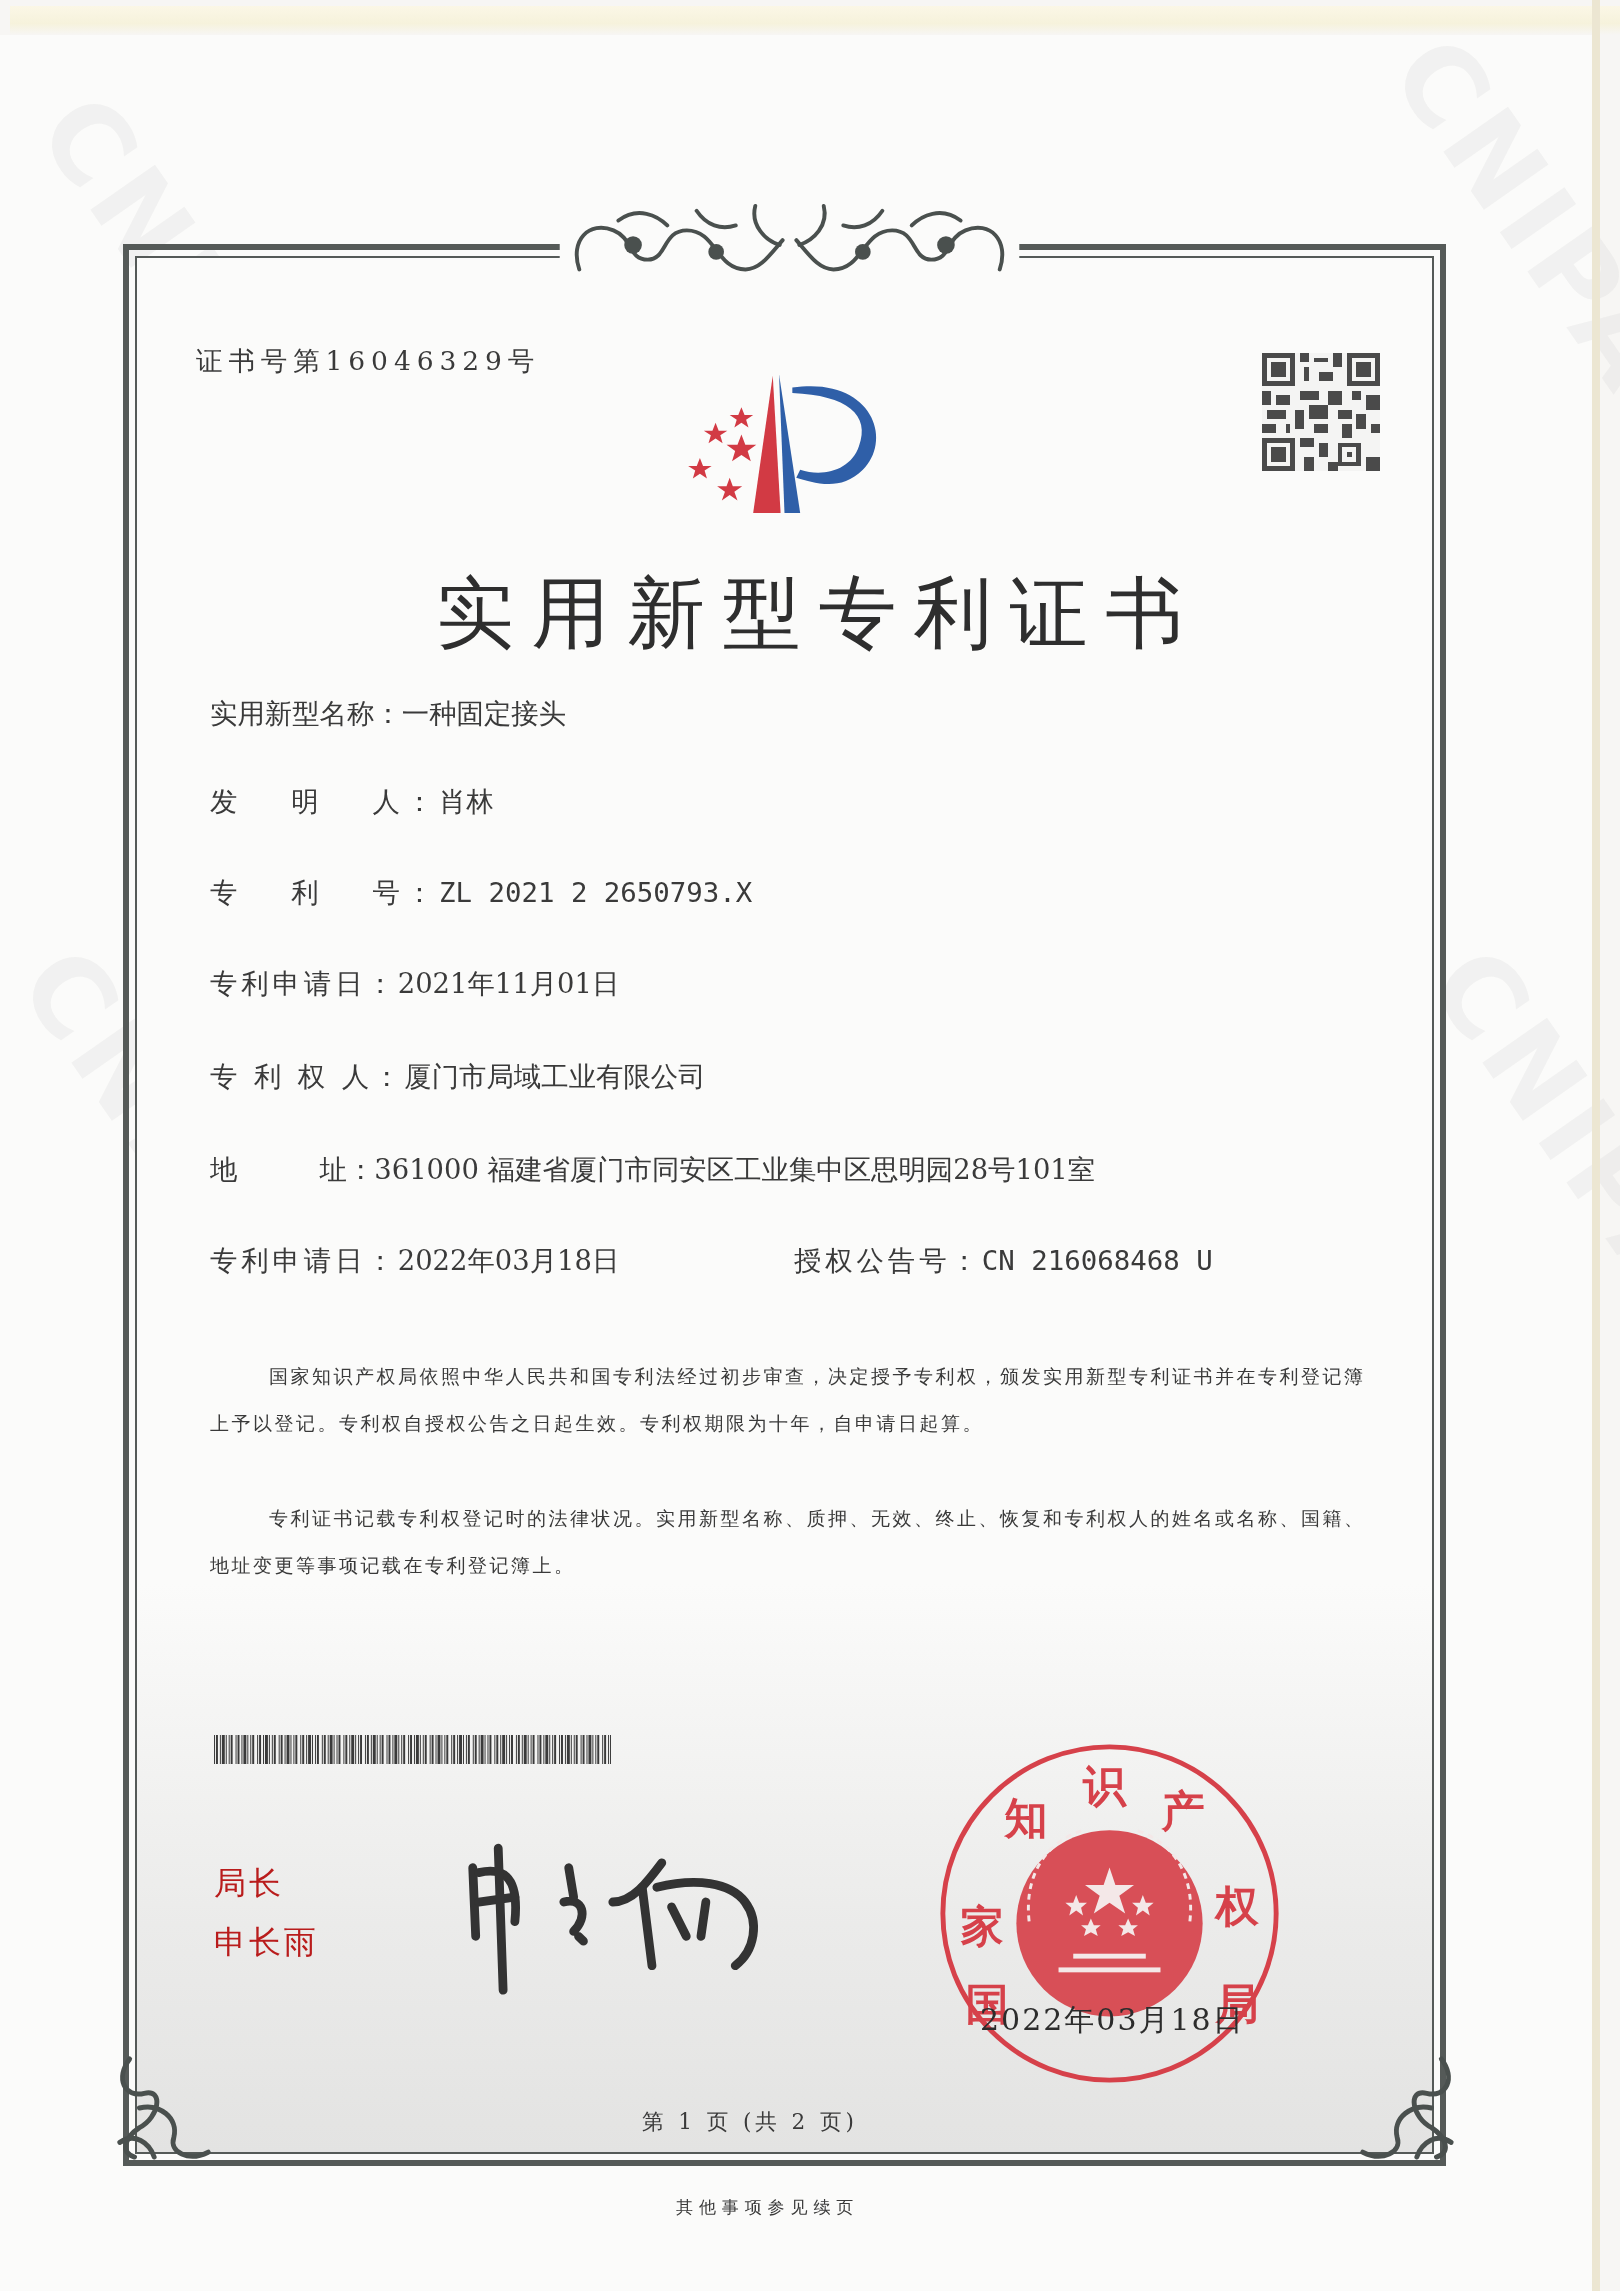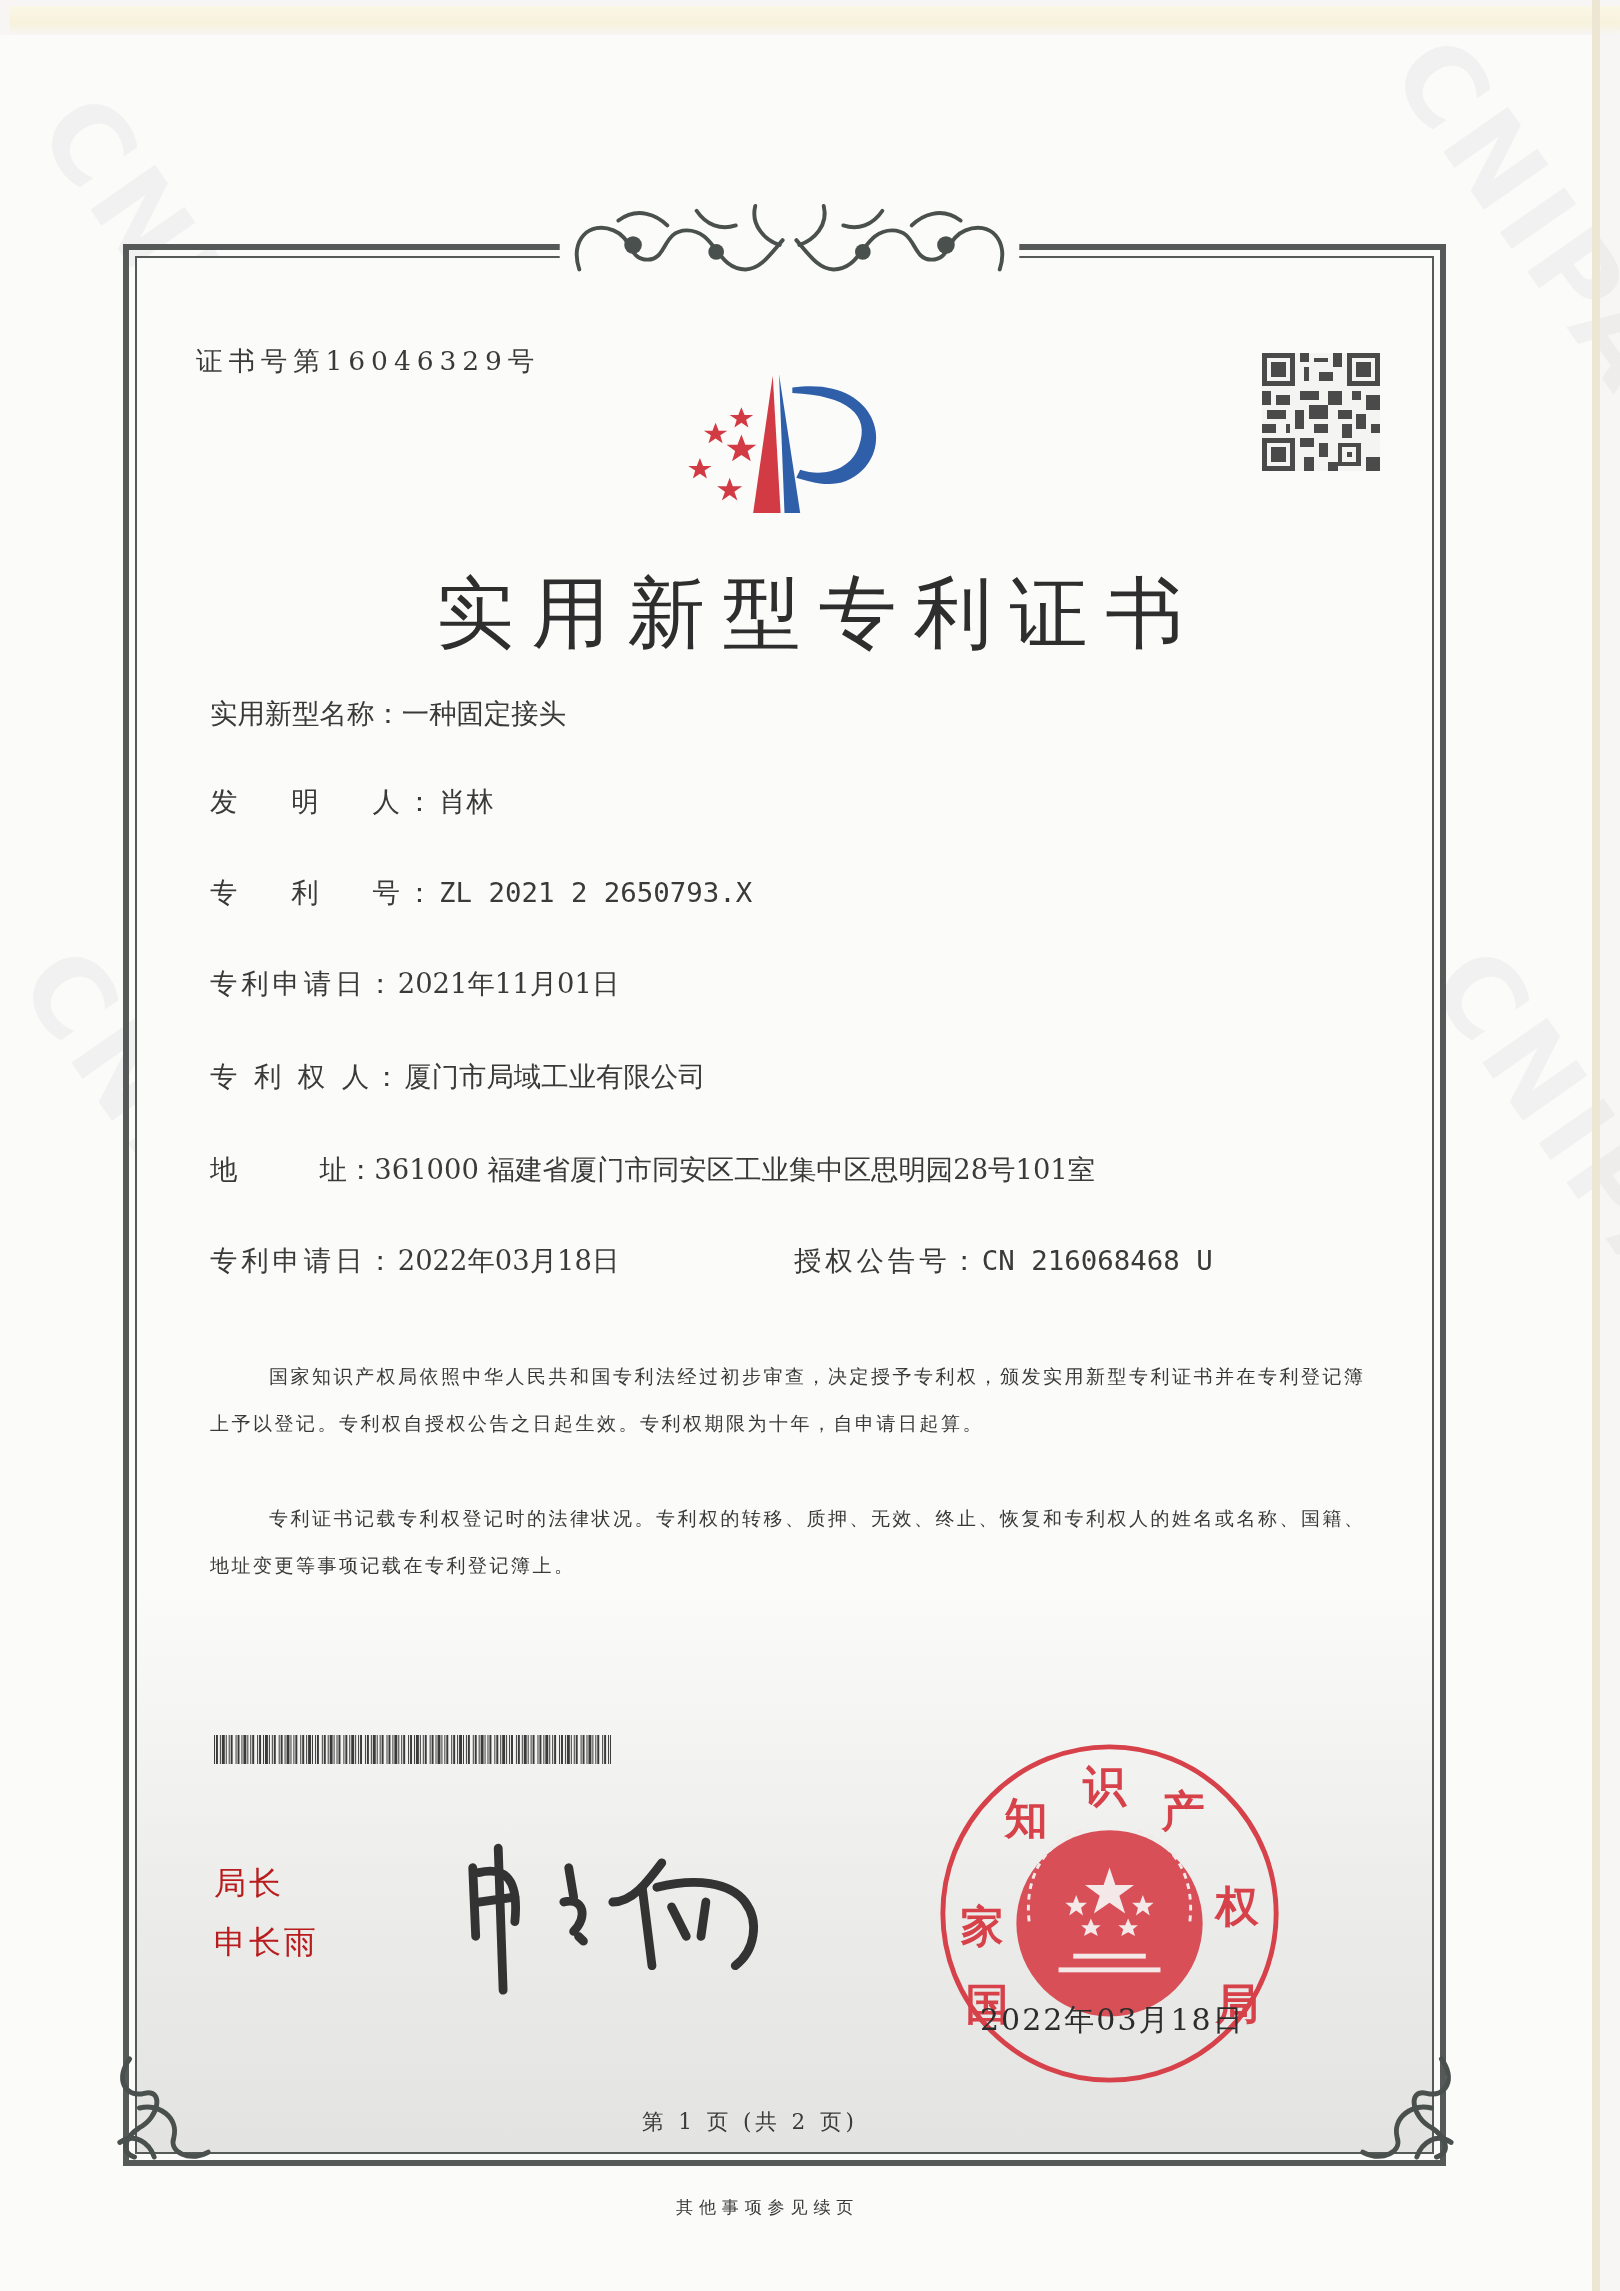--- a/index.html
+++ b/index.html
@@ -157,21 +157,21 @@
   <span class="lbl">地　　　址：</span><span>361000 福建省厦门市同安区工业集中区思明园28号101室</span>
 </div>
 <div class="field" style="top:1243px;">
   <span class="lbl" style="letter-spacing:3.9px;">专利申请日：</span><span>2022年03月18日</span>
 </div>
 <div class="field" style="top:1243px;left:794px;">
   <span class="lbl" style="letter-spacing:3.9px;">授权公告号：</span><span style="font-family:'DejaVu Sans Mono',monospace;">CN 216068468 U</span>
 </div>
 
 <div class="para" style="top:1353px;">国家知识产权局依照中华人民共和国专利法经过初步审查，决定授予专利权，颁发实用新型专利证书并在专利登记簿上予以登记。专利权自授权公告之日起生效。专利权期限为十年，自申请日起算。</div>
-<div class="para" style="top:1495px;">专利证书记载专利权登记时的法律状况。专利权的转移、质押、无效、终止、恢复和专利权人的姓名或名称、国籍、地址变更等事项记载在专利登记簿上。</div>
+<div class="para" style="top:1495px;">专利证书记载专利权登记时的法律状况。实用新型名称、质押、无效、终止、恢复和专利权人的姓名或名称、国籍、地址变更等事项记载在专利登记簿上。</div>
 
 <svg class="barcode" viewBox="0 0 405 30" preserveAspectRatio="none">
   <g fill="#3a3a3a" id="bars">
       <rect x="0" y="0" width="1" height="30"></rect>
       <rect x="2" y="0" width="2" height="30"></rect>
       <rect x="6" y="0" width="1" height="30"></rect>
       <rect x="8" y="0" width="3" height="30"></rect>
       <rect x="12" y="0" width="1" height="30"></rect>
       <rect x="15" y="0" width="1" height="30"></rect>
       <rect x="17" y="0" width="2" height="30"></rect>

